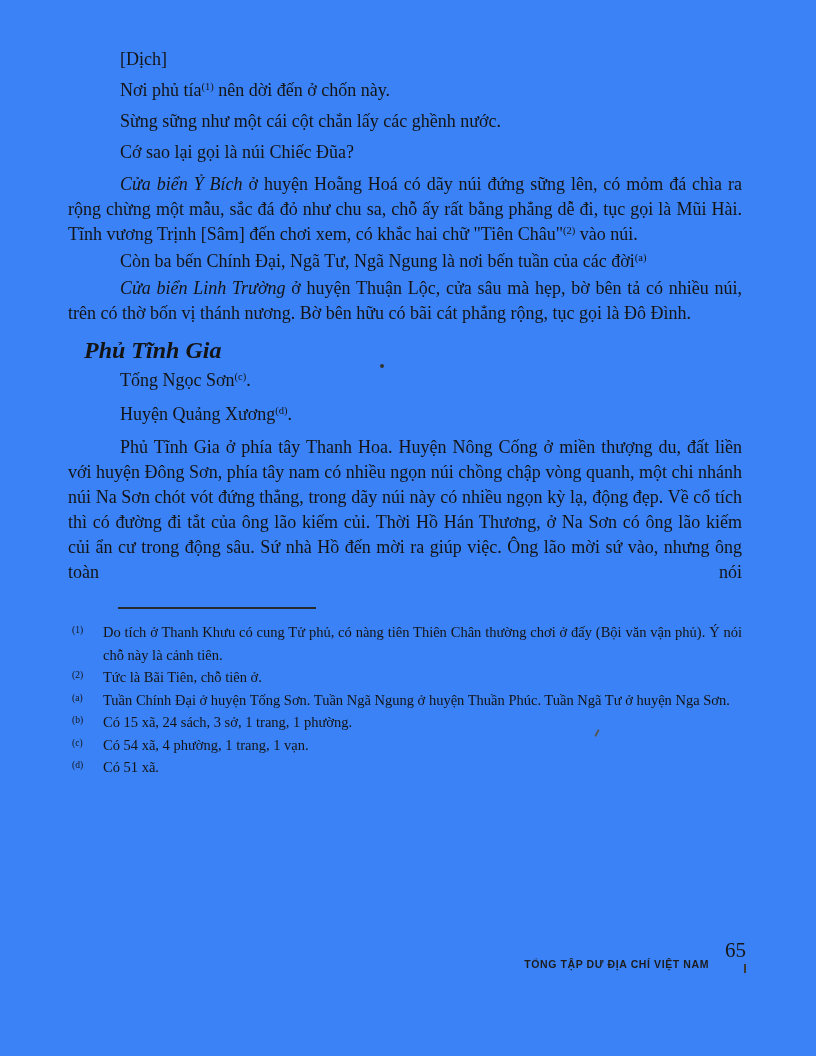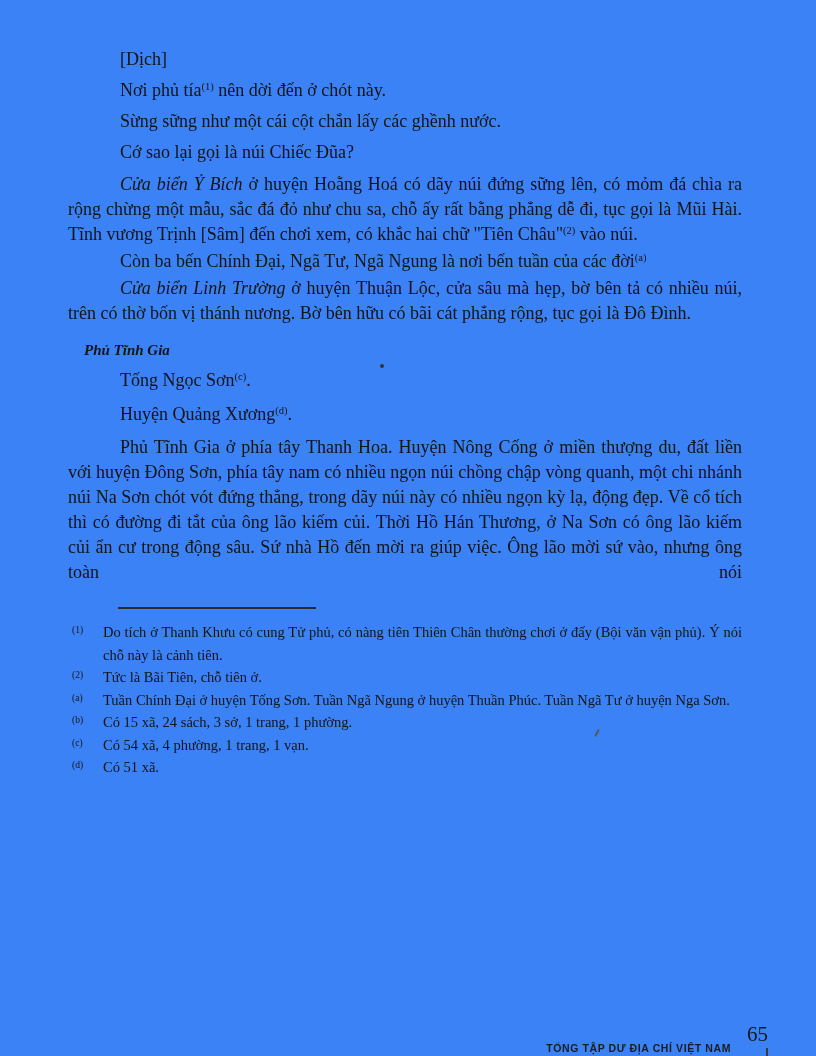--- a/index.html
+++ b/index.html
@@ -36,21 +36,21 @@
     line-height:25px;
     text-align:justify;
     text-indent:52px;
   }
   .para.tight{margin-top:2px;}
   .para.cont{text-align-last:justify;}
   .para i{font-style:italic;}
   
   .heading{
     margin:12px 0 0 16px;
-    font-size:15px;
+    font-size:24px;
     font-weight:bold;
     font-style:italic;
     line-height:25px;
     font-family:Liberation Serif, serif;
   }
   
   .list-line{
     margin:0;
     font-size:18px;
     line-height:34px;
@@ -78,27 +78,26 @@
     text-align:justify;
   }
   .footnote .marker{
     position:absolute;
     left:4px;top:-2px;
     font-size:9.5px;
   }
   
   .footer{
     position:absolute;
-    left:0;top:1024px;
+    left:0;top:940px;
     width:746px;
     display:flex;
     justify-content:flex-end;
     align-items:flex-end;
     gap:16px;
-    padding-left:22px;
   }
   .running-title{
     font-family:"Liberation Sans", sans-serif;
     font-size:10.5px;
     font-weight:bold;
     letter-spacing:0.6px;
     color:#1c1c1c;
     padding-bottom:3px;
   }
   .pageno-wrap{
@@ -134,21 +133,21 @@
   }
 </style>
 </head>
 <body>
 
 <div class="page">
   <div class="content">
 
     <p class="verse-line">[Dịch]</p>
 
-    <p class="verse-line"><span>Nơi phủ tía</span><sup class="ref">(1)</sup><span> nên dời đến ở chót này.</span></p>
+    <p class="verse-line"><span>Nơi phủ tía</span><sup class="ref">(1)</sup><span> nên dời đến ở chốn này.</span></p>
     <p class="verse-line">Sừng sững như một cái cột chắn lấy các ghềnh nước.</p>
     <p class="verse-line">Cớ sao lại gọi là núi Chiếc Đũa?</p>
 
     <p class="para"><i>Cửa biển Ỷ Bích</i><span> ở huyện Hoằng Hoá có dãy núi đứng sững lên, có mỏm đá chìa ra rộng chừng một mẫu, sắc đá đỏ như chu sa, chỗ ấy rất bằng phẳng dễ đi, tục gọi là Mũi Hài. Tĩnh vương Trịnh [Sâm] đến chơi xem, có khắc hai chữ "Tiên Châu"</span><sup class="ref">(2)</sup><span> vào núi.</span></p>
 
     <p class="para tight"><span>Còn ba bến Chính Đại, Ngã Tư, Ngã Ngung là nơi bến tuần của các đời</span><sup class="ref">(a)</sup></p>
 
     <p class="para tight"><i>Cửa biển Linh Trường</i><span> ở huyện Thuận Lộc, cửa sâu mà hẹp, bờ bên tả có nhiều núi, trên có thờ bốn vị thánh nương. Bờ bên hữu có bãi cát phẳng rộng, tục gọi là Đô Đình.</span></p>
 
     <h2 class="heading">Phủ Tĩnh Gia</h2>

